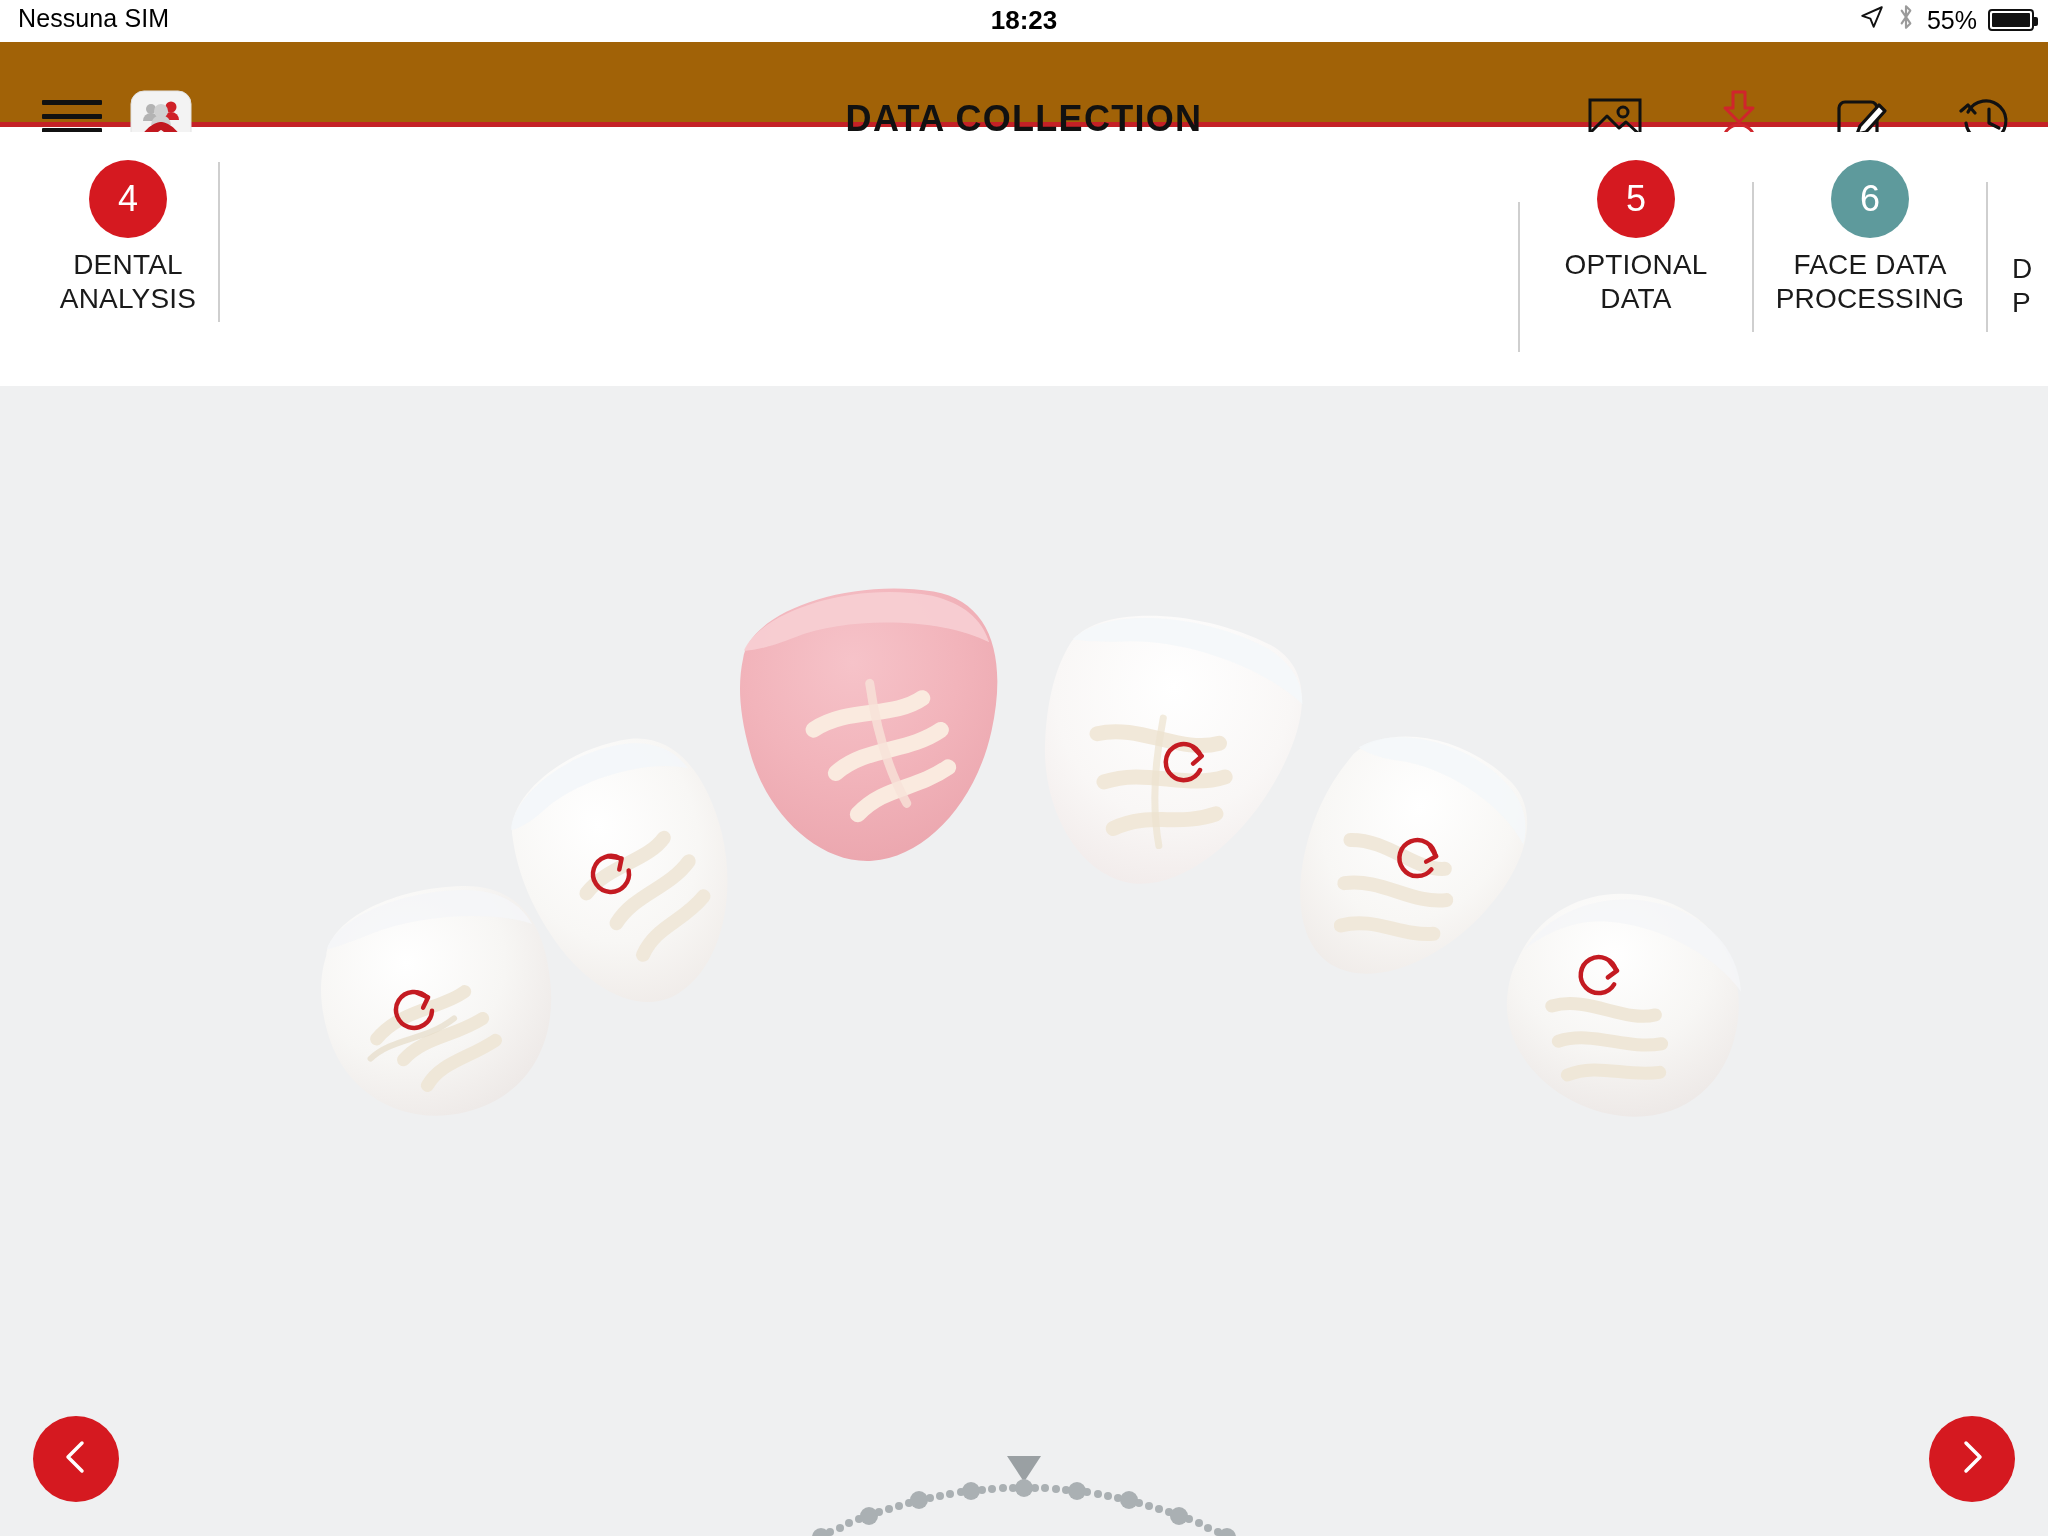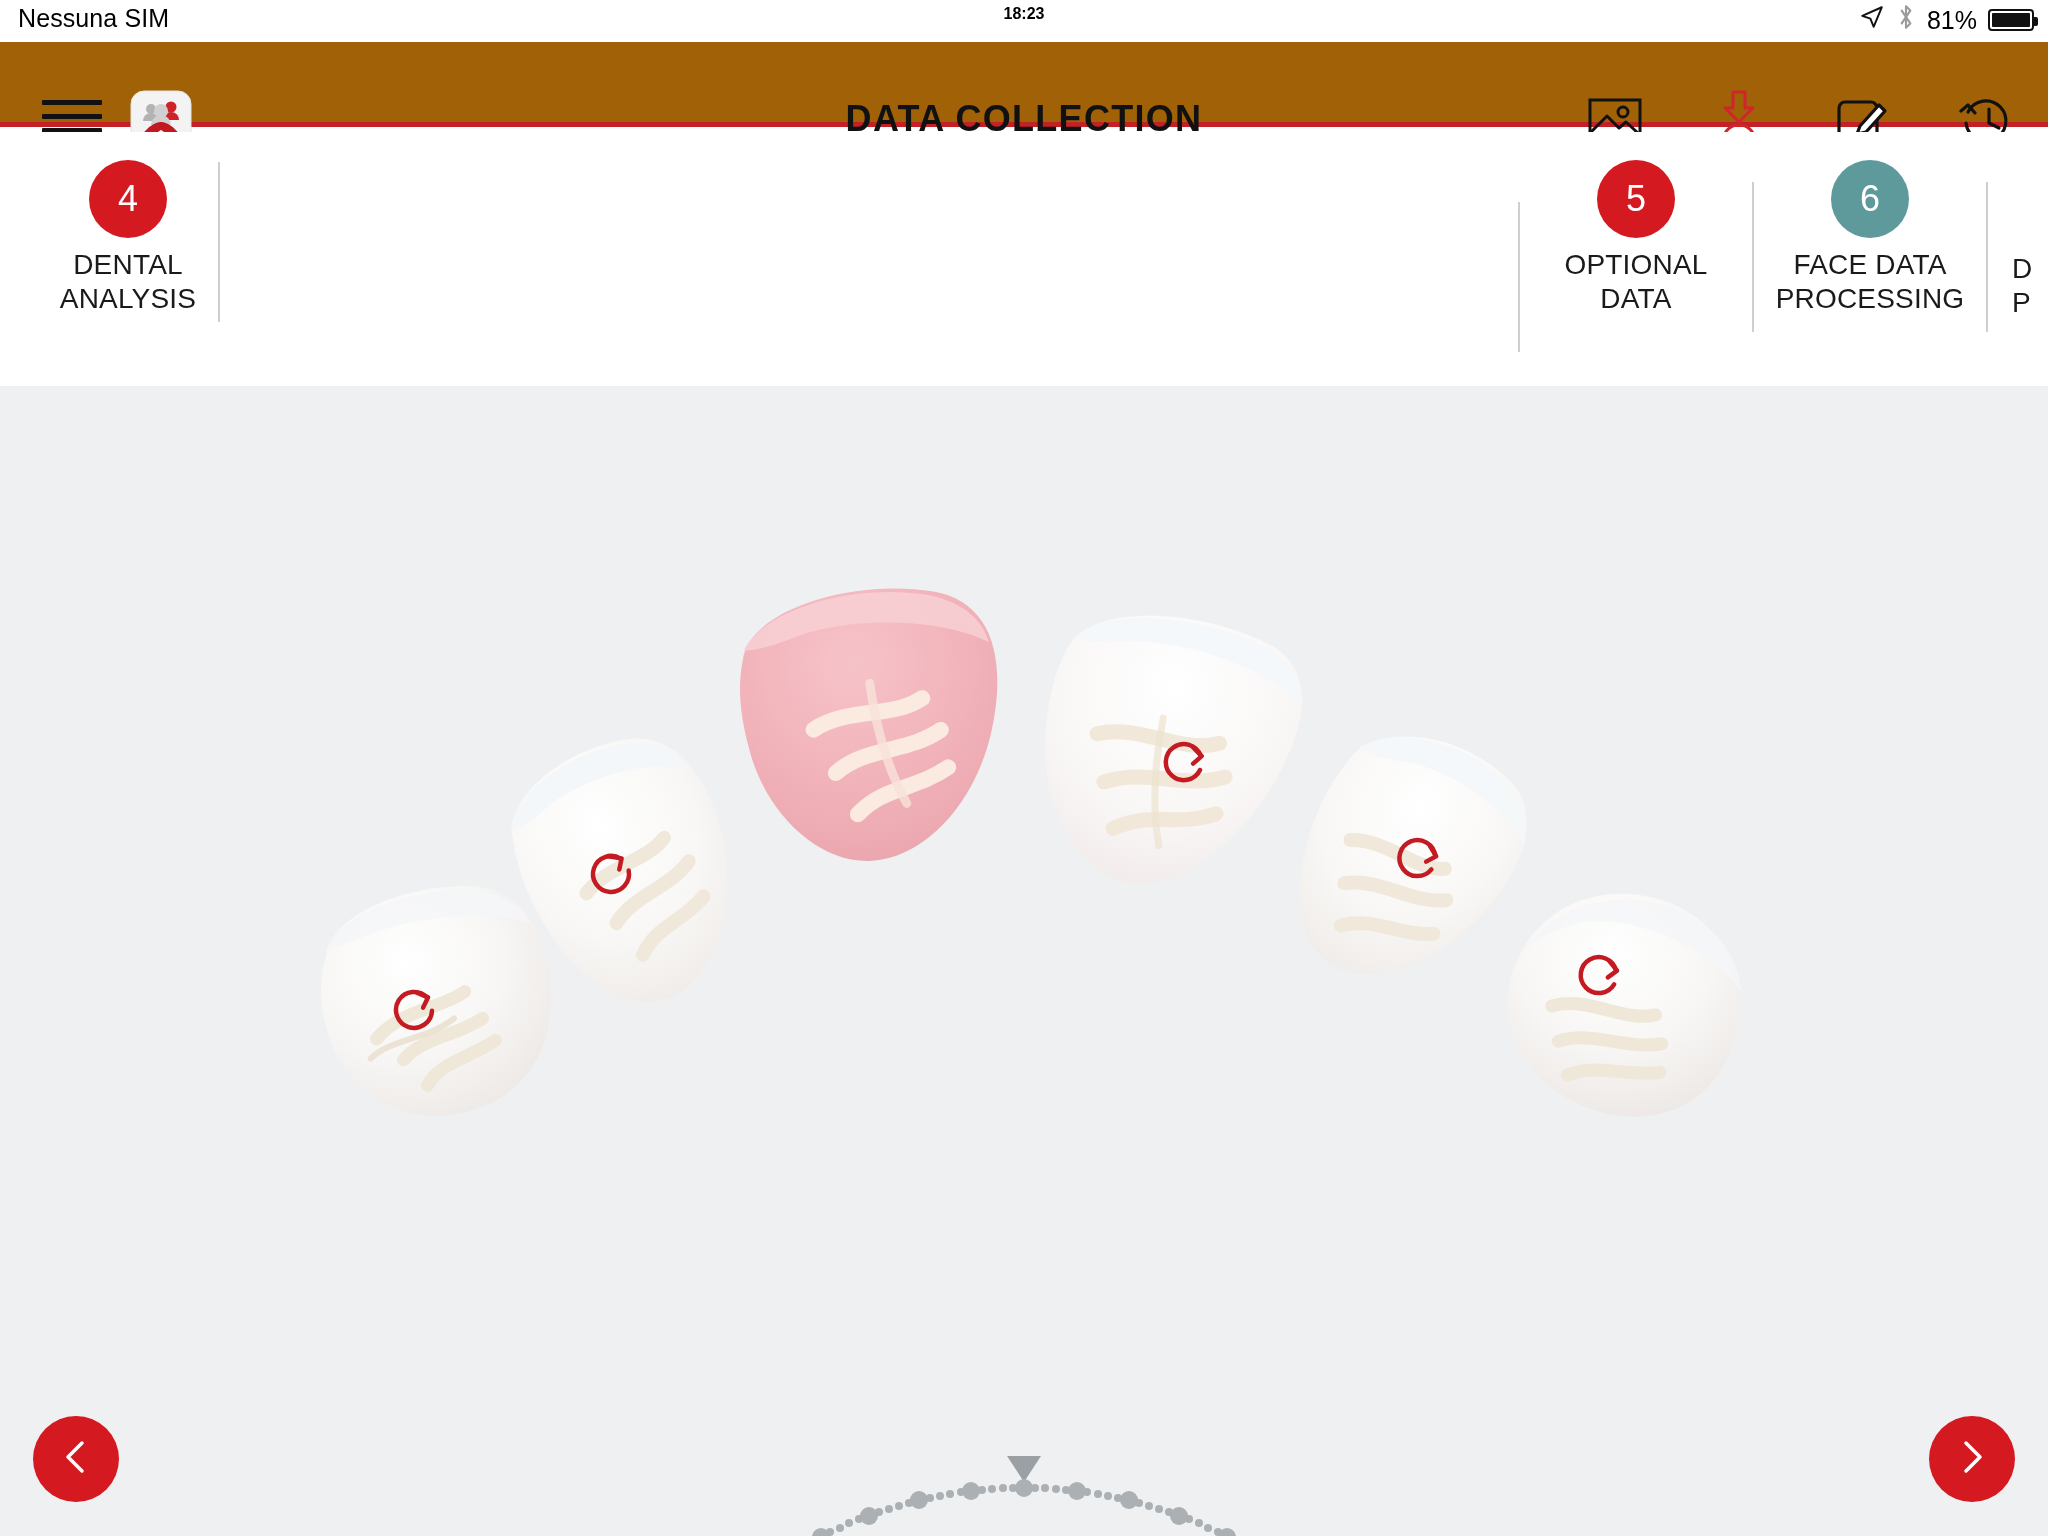--- a/index.html
+++ b/index.html
@@ -12,21 +12,21 @@
   #root{ position:relative; width:2048px; height:1536px; }
 
   
   .statusbar{
     position:absolute; left:0; top:0; width:2048px; height:42px;
     background:#ffffff;
     display:flex; align-items:center;
     font-size:25px; color:#000;
   }
   .sb-left{ position:absolute; left:18px; top:4px; font-size:25px; letter-spacing:.1px;}
-  .sb-center{ position:absolute; left:0; width:2048px; text-align:center; top:5px; font-size:16px; font-weight:600;}
+  .sb-center{ position:absolute; left:0; width:2048px; text-align:center; top:5px; font-size:26px; font-weight:600;}
   .sb-right{ position:absolute; right:14px; top:3px; display:flex; align-items:center; gap:11px;}
   .sb-right .pct{ font-size:25px; font-weight:500; letter-spacing:0px;}
   .batt{ width:46px; height:22px; border:2px solid #111; border-radius:4px; position:relative; padding:2px;}
   .batt i{ display:block; height:100%; width:100%; background:#111; border-radius:1px;}
   .batt:after{ content:""; position:absolute; right:-6px; top:6px; width:4px; height:9px; background:#111; border-radius:0 2px 2px 0;}
 
   
   .appbar{
     position:absolute; left:0; top:42px; width:2048px; height:85px;
     background:#a16207;
@@ -116,21 +116,21 @@
       <span>
         <svg width="26" height="26" viewBox="0 0 24 24">
             <path d="M21 3 L3 11 L10.5 13.5 L13.5 21 Z" fill="none" stroke="#111" stroke-width="1.8" stroke-linejoin="round"></path>
           </svg>
       </span>
       <span>
         <svg width="20" height="28" viewBox="0 0 16 26">
             <path d="M4 7 L12 19 L8 23 L8 3 L12 7 L4 19" fill="none" stroke="#9b9b9b" stroke-width="2" stroke-linejoin="round" stroke-linecap="round"></path>
           </svg>
       </span>
-      <span class="pct">81%</span>
+      <span class="pct">55%</span>
       <span class="batt">
           <i></i>
         </span>
     </div>
   </div>
 
   <div class="appbar">
     <div class="hamburger">
       <span></span>
         <span></span>

